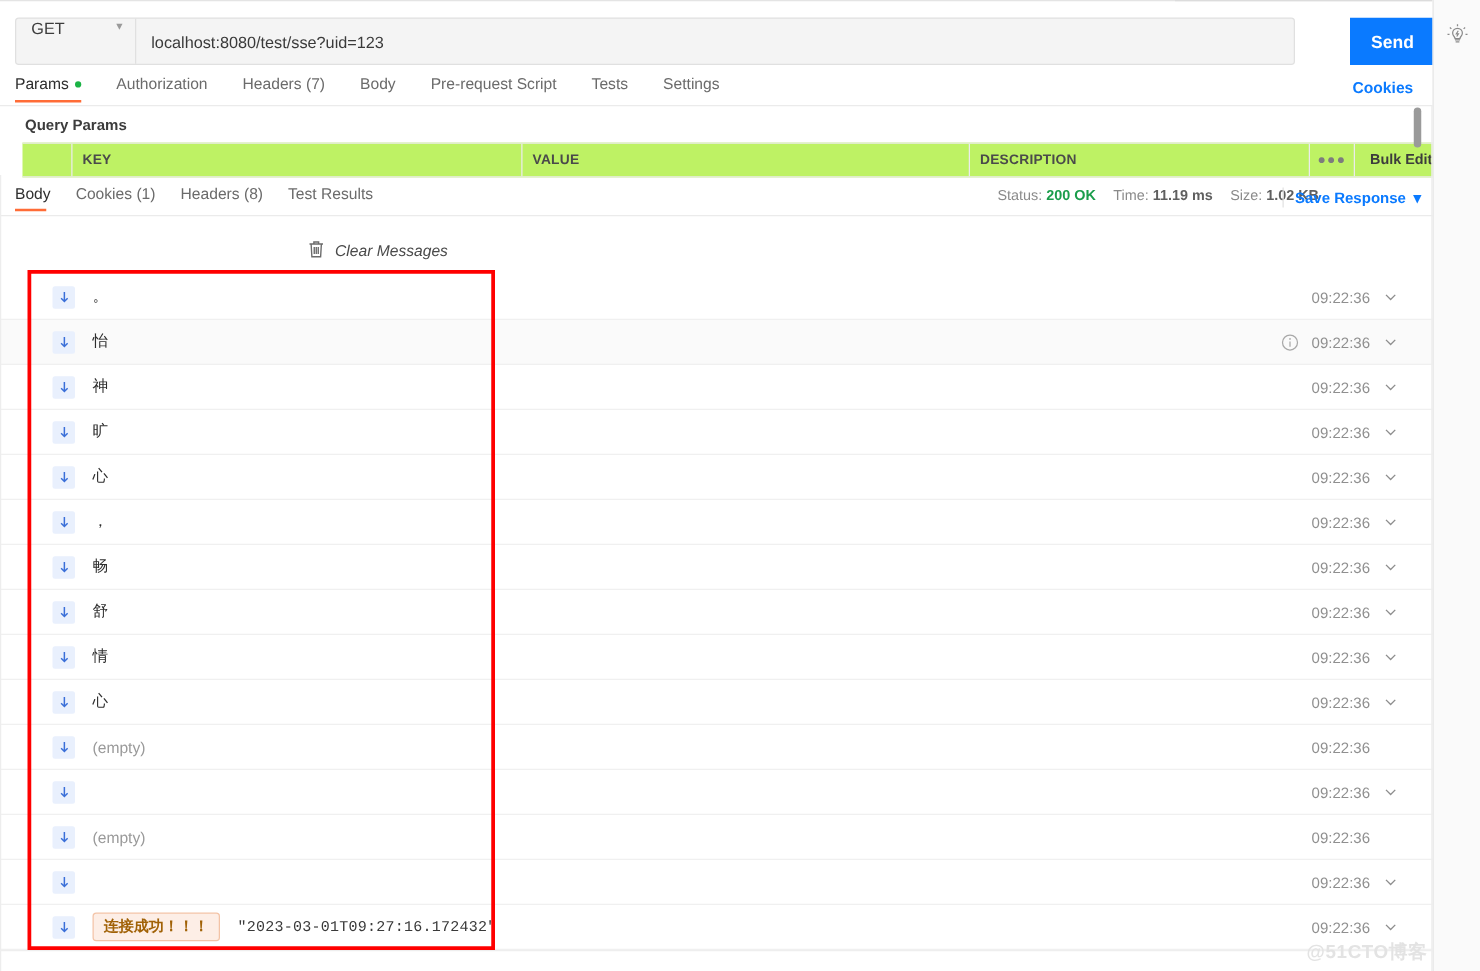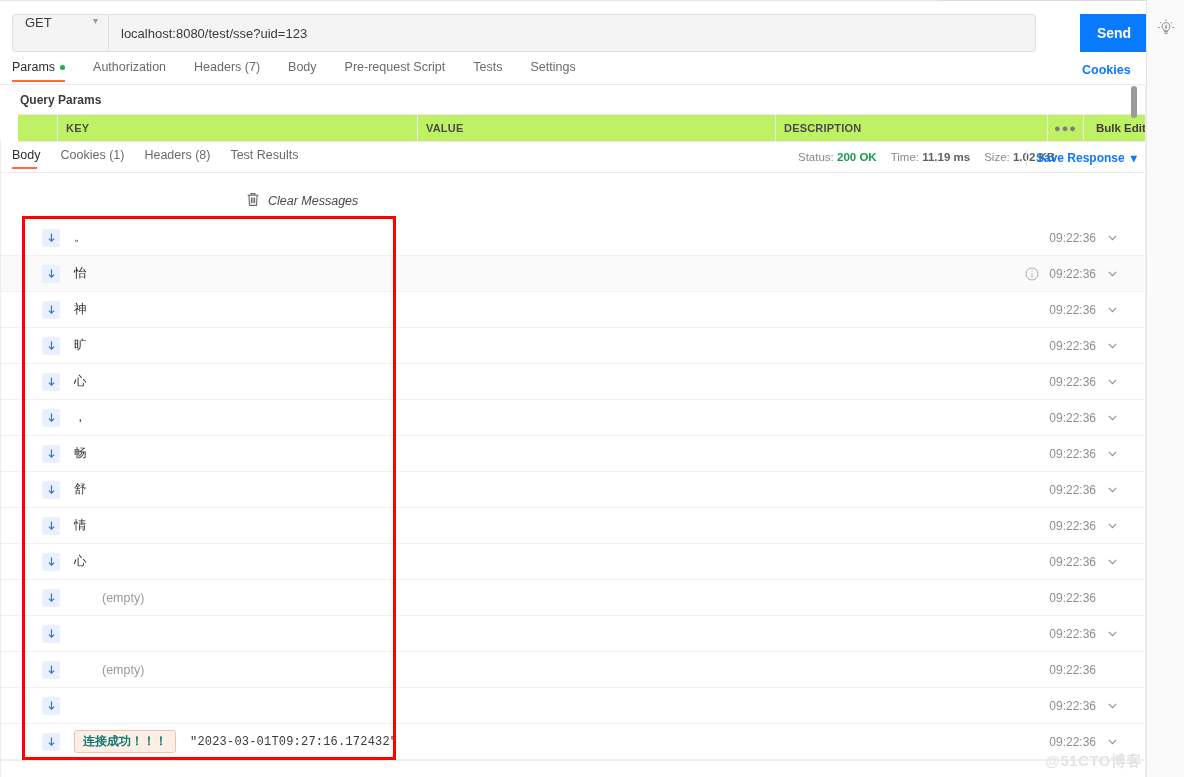--- a/index.html
+++ b/index.html
@@ -185,25 +185,25 @@
     background: #e9f0fd; border-radius: 2px;
     display: flex; align-items: center; justify-content: center;
     color: #3a6fd8; flex: 0 0 auto;
   }
   .msg-body {
     margin-left: 14px; flex: 1;
     display: flex; align-items: center; gap: 14px;
     font-size: 12.5px; color: #2e2e2e; min-width: 0;
   }
   .msg-text-cn { font-size: 12.5px; color: #2e2e2e; }
-  .msg-empty { font-size: 12.5px; color: #9a9a9a; margin-left: 28px; }
+  .msg-empty { font-size: 12.5px; color: #9a9a9a; }
   .msg-badge {
     display: inline-flex; align-items: center;
     background: #fdeee6; border: 1px solid #f3c3a6; border-radius: 3px;
-    color: #0f766e; font-size: 12px; font-weight: bold;
+    color: #a16207; font-size: 12px; font-weight: bold;
     padding: 2px 8px;
   }
   .msg-mono {
     font-family: "Liberation Mono", monospace;
     font-size: 12px; color: #3a3a3a; letter-spacing: .2px;
   }
   .msg-right {
     display: flex; align-items: center; gap: 10px;
     margin-right: 28px; flex: 0 0 auto;
   }

